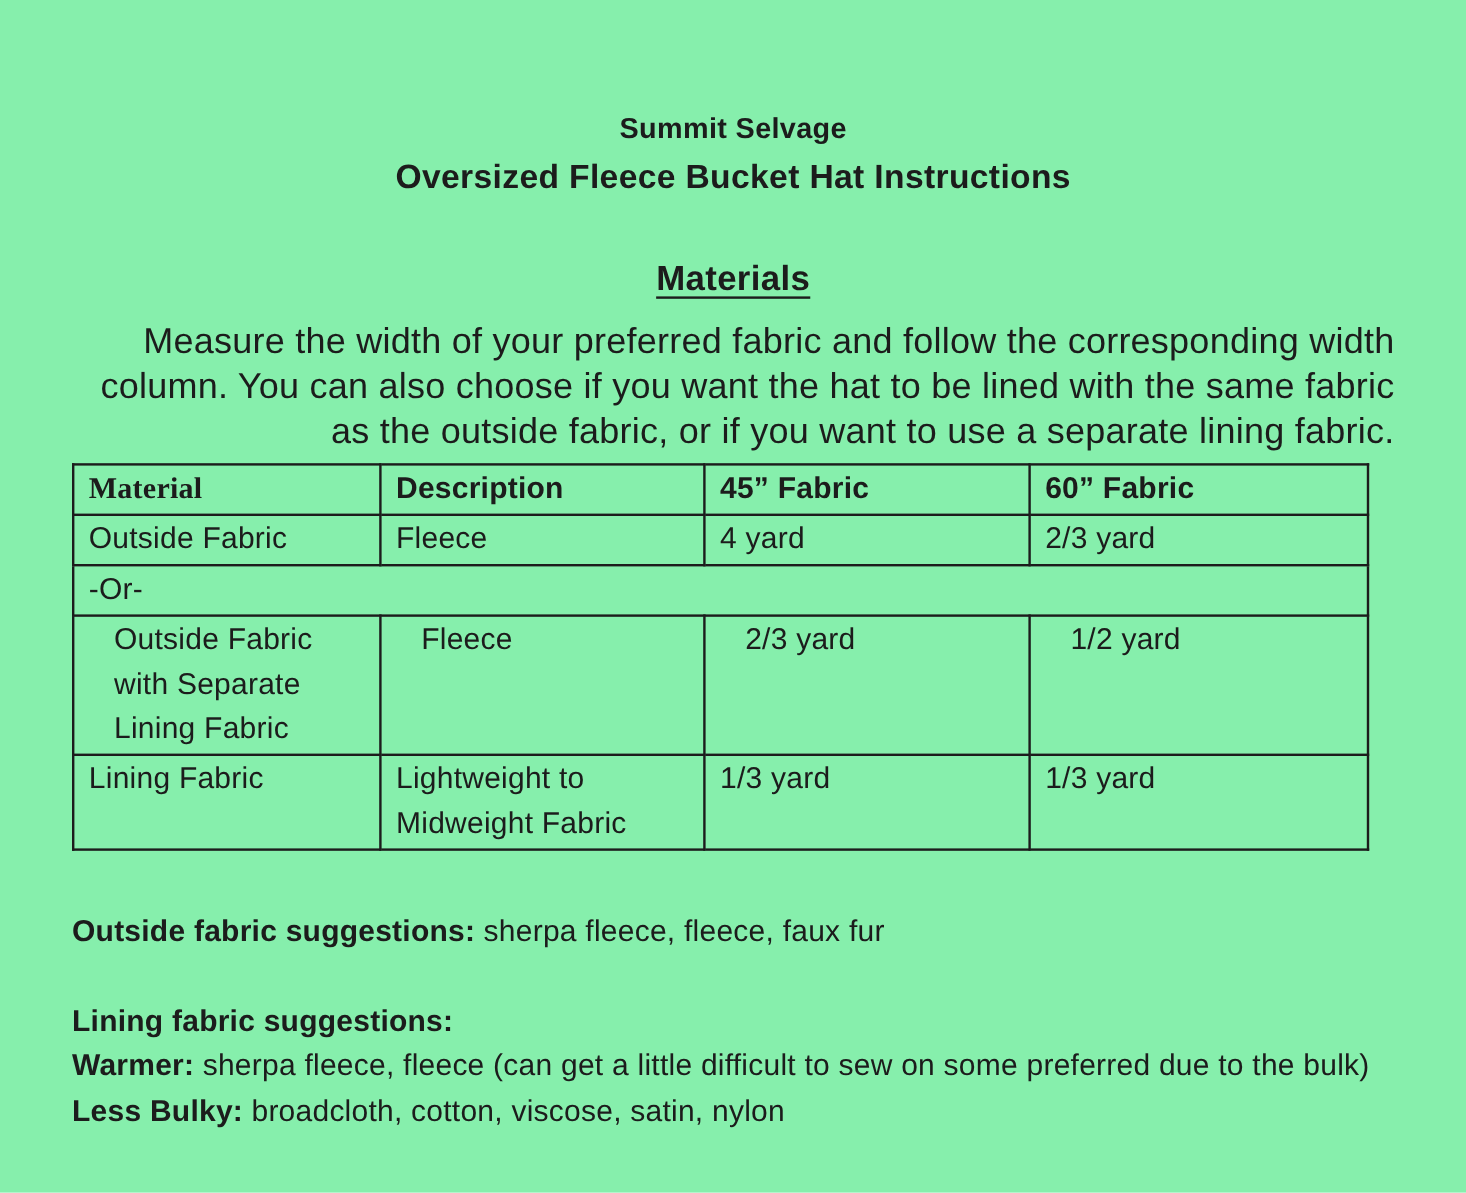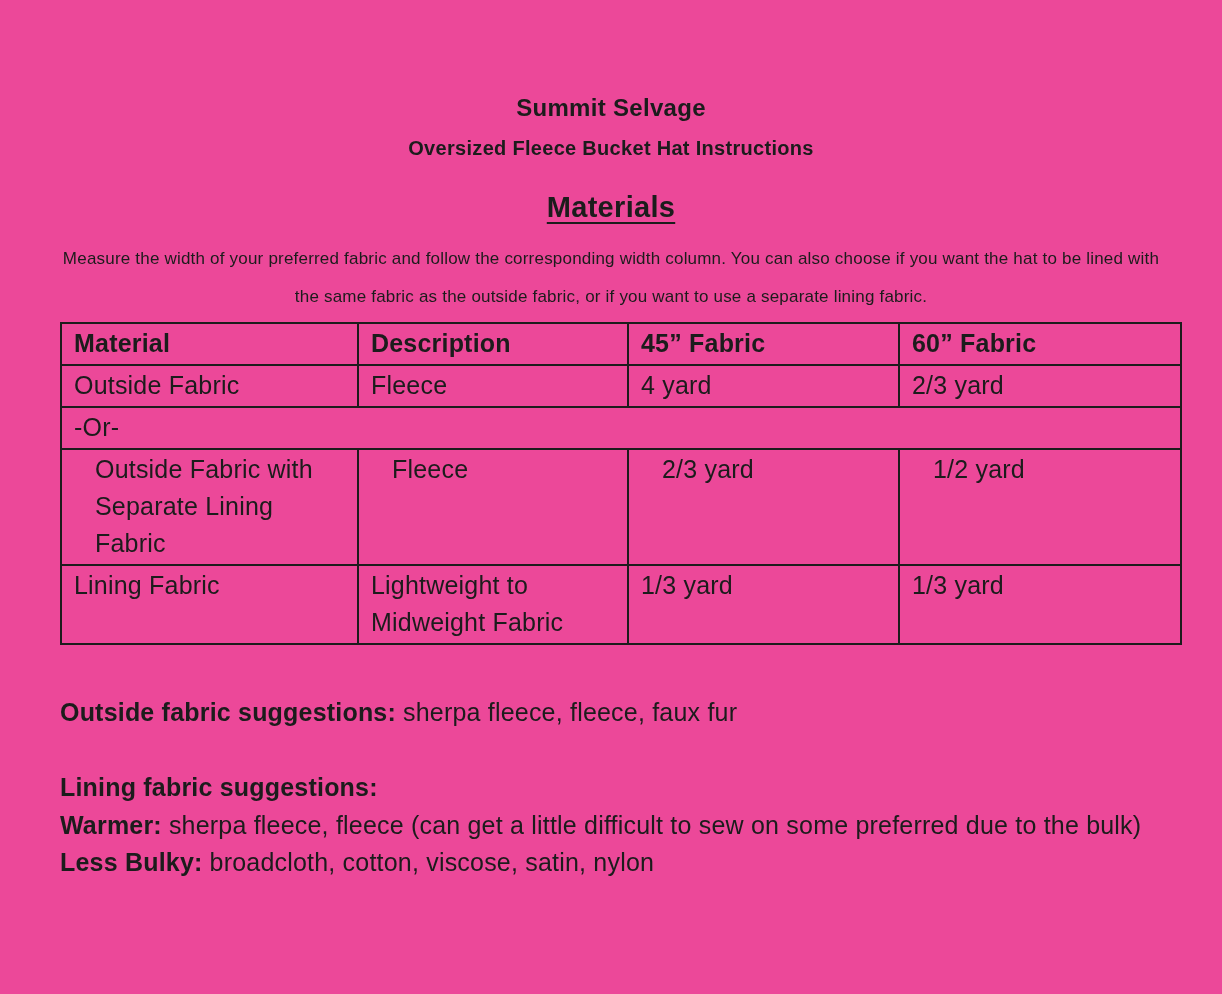--- a/index.html
+++ b/index.html
@@ -1,78 +1,78 @@
 <!DOCTYPE html>
 <html><head>
 <meta charset="utf-8">
 <style>
   * { margin: 0; padding: 0; box-sizing: border-box; }
   html, body { background: #ffffff; }
   .page {
     position: relative;
     width: 1222px;
     height: 994px;
-    background: #ec4899;
+    background: #86efac;
     color: #1c1c1c;
     font-family: "Liberation Sans", sans-serif;
     overflow: hidden;
   }
   .content {
     padding: 88px 60px 0 60px;
   }
   .doc-header { text-align: center; }
   .brand {
     font-size: 24px;
     font-weight: 600;
     line-height: 40px;
     letter-spacing: 0.3px;
   }
   .doc-title {
-    font-size: 20px;
+    font-size: 28px;
     font-weight: 600;
     line-height: 40px;
     letter-spacing: 0.3px;
   }
   .section-heading {
-    margin-top: 23px;
+    margin-top: 49px;
     text-align: center;
     font-size: 29px;
     font-weight: 600;
     letter-spacing: 0.3px;
   }
   .section-heading span {
     text-decoration: underline;
     text-decoration-thickness: 2px;
     text-underline-offset: 5px;
   }
   .intro {
     margin-top: 16px;
-    text-align: center;
-    font-size: 17px;
+    text-align: right;
+    font-size: 30px;
     line-height: 37.5px;
     letter-spacing: 0.2px;
   }
   table.materials-table {
     margin-top: 7px;
     width: 1072px;
     border-collapse: collapse;
     table-layout: fixed;
   }
   .materials-table td, .materials-table th {
     border: 2px solid #1c1c1c;
     font-size: 25px;
     line-height: 37px;
     padding: 1px 12px 2px 12px;
     text-align: left;
     vertical-align: top;
     font-weight: normal;
     letter-spacing: 0.2px;
   }
   .materials-table th { font-weight: 700; }
-  .col-material { width: 297px; }
+  .col-material { width: 256px; font-family: Liberation Serif, serif; }
   .col-description { width: 270px; }
   .col-45 { width: 271px; }
   .col-60 { width: 282px; }
   .row-tall td { height: 115px; padding-left: 33px; }
   .row-last td { height: 76px; }
   .suggestions {
     margin-top: 49px;
     font-size: 25px;
     line-height: 37.5px;
     letter-spacing: 0.2px;

